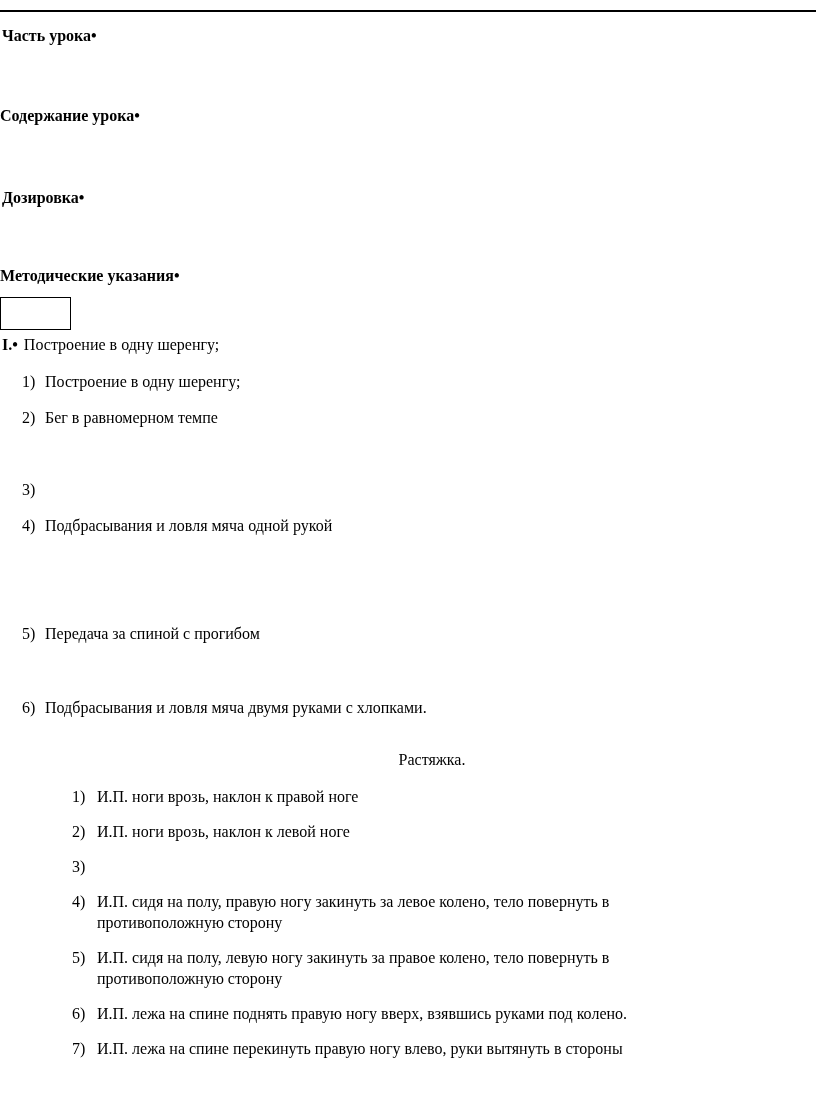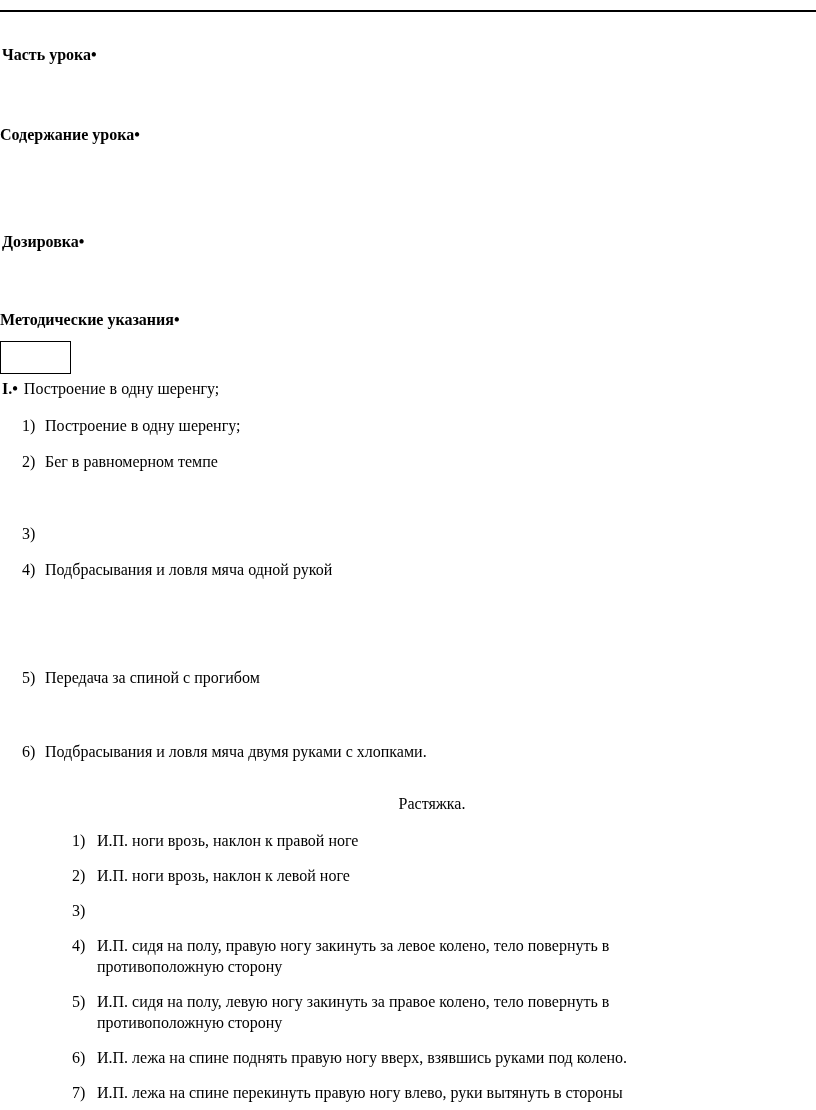--- a/index.html
+++ b/index.html
@@ -25,23 +25,23 @@
   .h-left {
     font-weight: bold;
     padding-left: 2px;
     line-height: 21px;
   }
   .h-center {
     font-weight: bold;
     text-align: left;
     line-height: 21px;
   }
-  .h1 { margin-top: 32px; }
+  .h1 { margin-top: 13px; }
   .h2 { margin-top: 59px; }
-  .h3 { margin-top: 86px; }
+  .h3 { margin-top: 61px; }
   .h4 { margin-top: 57px; }
   .cell-box {
     margin-top: 11px;
     margin-left: 0;
     width: 69px;
     height: 31px;
     border: 1px solid #000000;
     background: #ffffff;
   }
   .intro {

